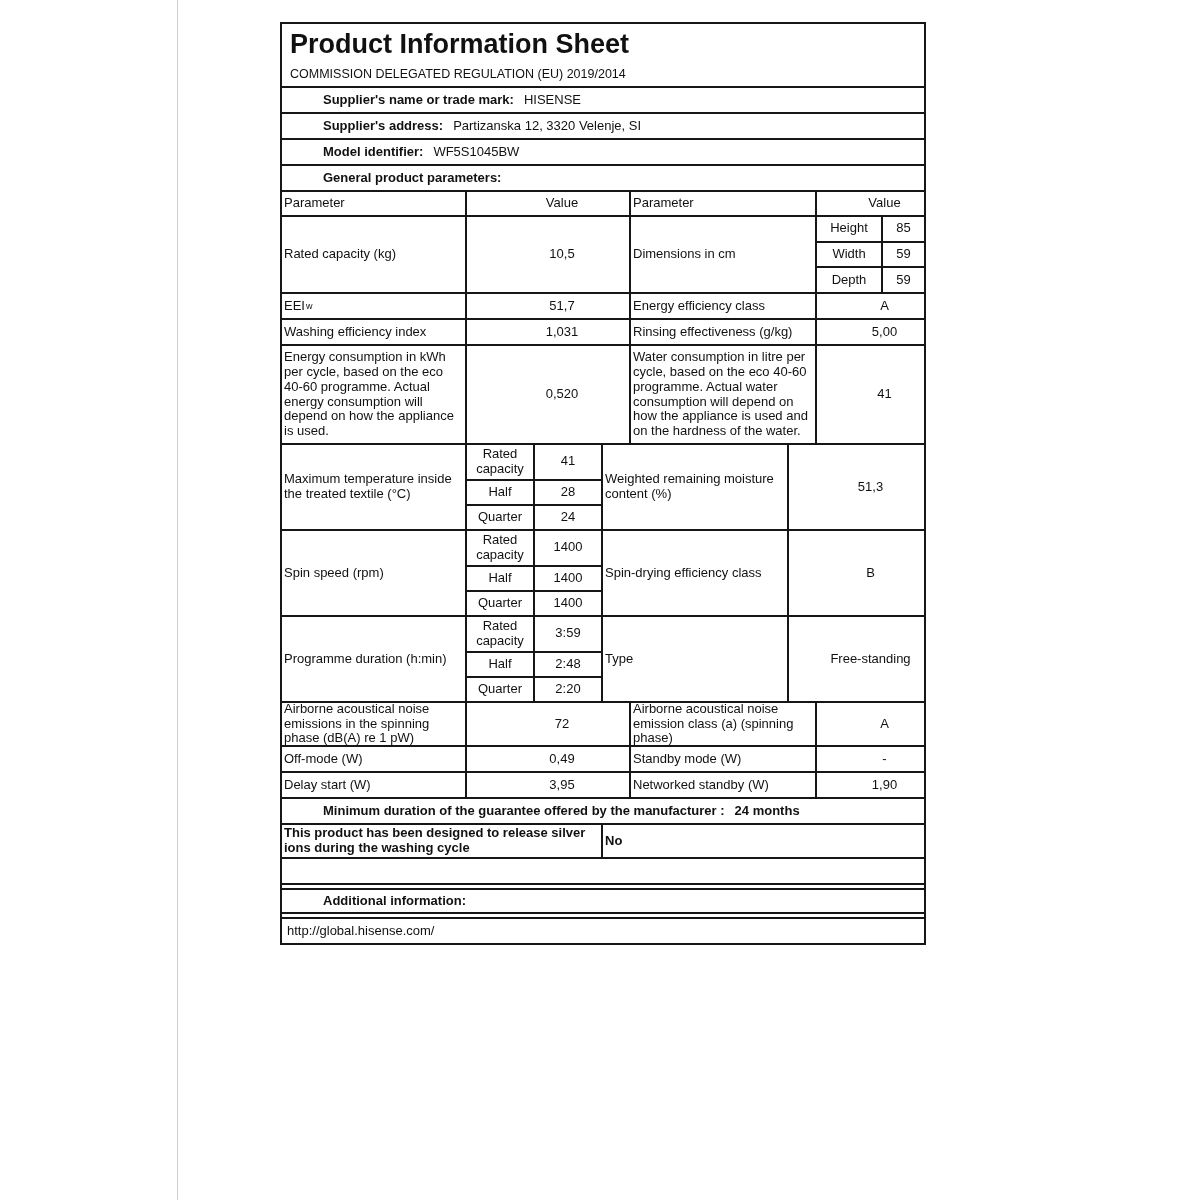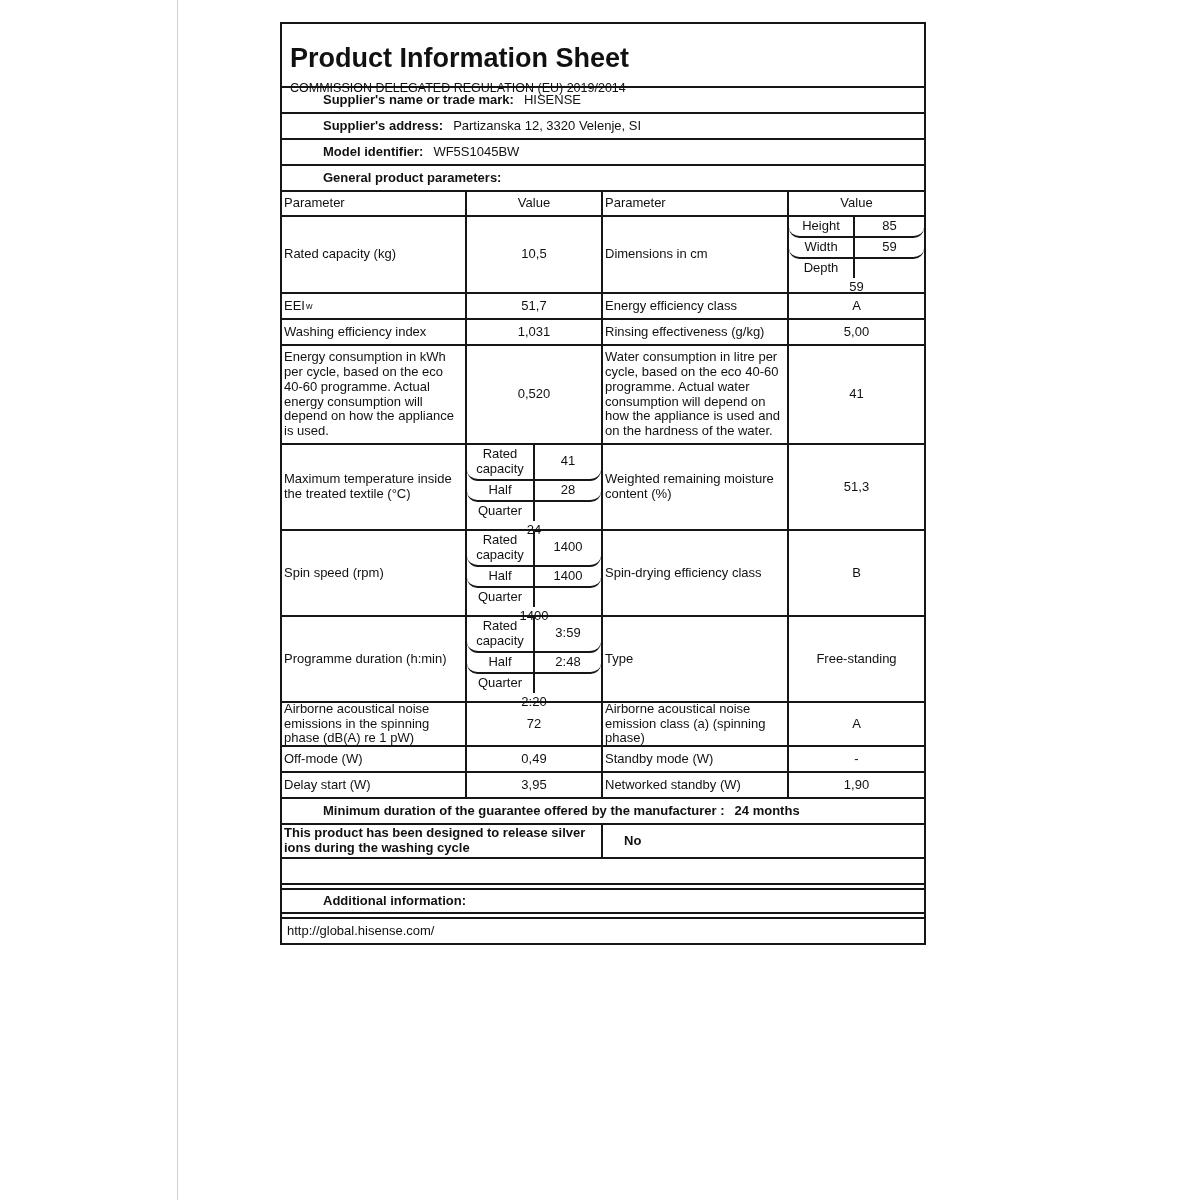--- a/index.html
+++ b/index.html
@@ -9,54 +9,54 @@
   .page-edge { position:absolute; left:177px; top:0; width:1px; height:1200px; background:#cfcfcf; }
 
   #sheet { position:absolute; left:280px; top:22px; width:646px;
     border:2px solid #161616; background:#fff; font-size:13px; line-height:1.15; }
 
   .r { display:flex; border-bottom:2px solid #161616; align-items:stretch; }
   .gap { height:3px; }
 
   .c { display:flex; align-items:center; padding:2px 2px; border-right:2px solid #161616; }
   .c:last-child { border-right:none; }
-  .c.center { justify-content:center; text-align:center; }
+  .c.center { justify-content:center; text-align:center;margin-left:28px; }
   .c1 { width:185px; flex:none; }
   .c2 { width:136px; flex:none; }
   .c3 { width:186px; flex:none; }
   .c4 { flex:1; }
   .nopad { padding:0; }
 
   
-  .titleblock { padding:20px 8px 8px 8px; border-bottom:2px solid #161616; }
+  .titleblock { padding:6px 8px 8px 8px; border-bottom:2px solid #161616; }
   .titleblock h1 { font-size:27px; font-weight:bold; line-height:1.1; }
   .titleblock .sub { font-size:12.5px; margin-top:7px; }
 
   .labelrow { min-height:26px; display:flex; align-items:center;
     padding:2px 5px; border-bottom:2px solid #161616; }
   .labelrow b { font-weight:bold;margin-left:36px; }
   .labelrow .val { margin-left:10px; }
 
   
   .substack { display:flex; flex-direction:column; width:100%; height:100%; }
-  .subrow { display:flex; flex:1; border-bottom:2px solid #161616;border-radius:11px; }
-  .subrow:last-child { border-bottom:none;flex-direction:column; }
+  .subrow { display:flex; flex:1; border-bottom:2px solid #161616; }
+  .subrow:last-child { border-bottom:none; }
   .subrow .sl { width:68px; flex:none; border-right:2px solid #161616;
     display:flex; align-items:center; justify-content:center; text-align:center; padding:2px 2px; }
   .subrow .sv { flex:1; display:flex; align-items:center; justify-content:center; padding:2px 2px; }
   .subrow .sl.dims { width:66px; }
 
   .h-title { height:64px; }
   .rh24 { min-height:26px; }
   .rh-hdr { min-height:25px; }
   .rh-cap { height:77px; }
   .rh-energy { height:99px; }
   .rh-tri { height:86px; }
   .rh-noise { height:44px; }
-  .rh-silver { height:34px;gap:19px; }
+  .rh-silver { height:34px; }
   .rh-empty { height:26px; }
 
   .bold { font-weight:bold; }
   sub.eei { font-size:9px; vertical-align:sub; margin-left:1px; }
 </style>
 </head>
 <body>
 
 <div id="canvas">
   <div class="page-edge"></div>

